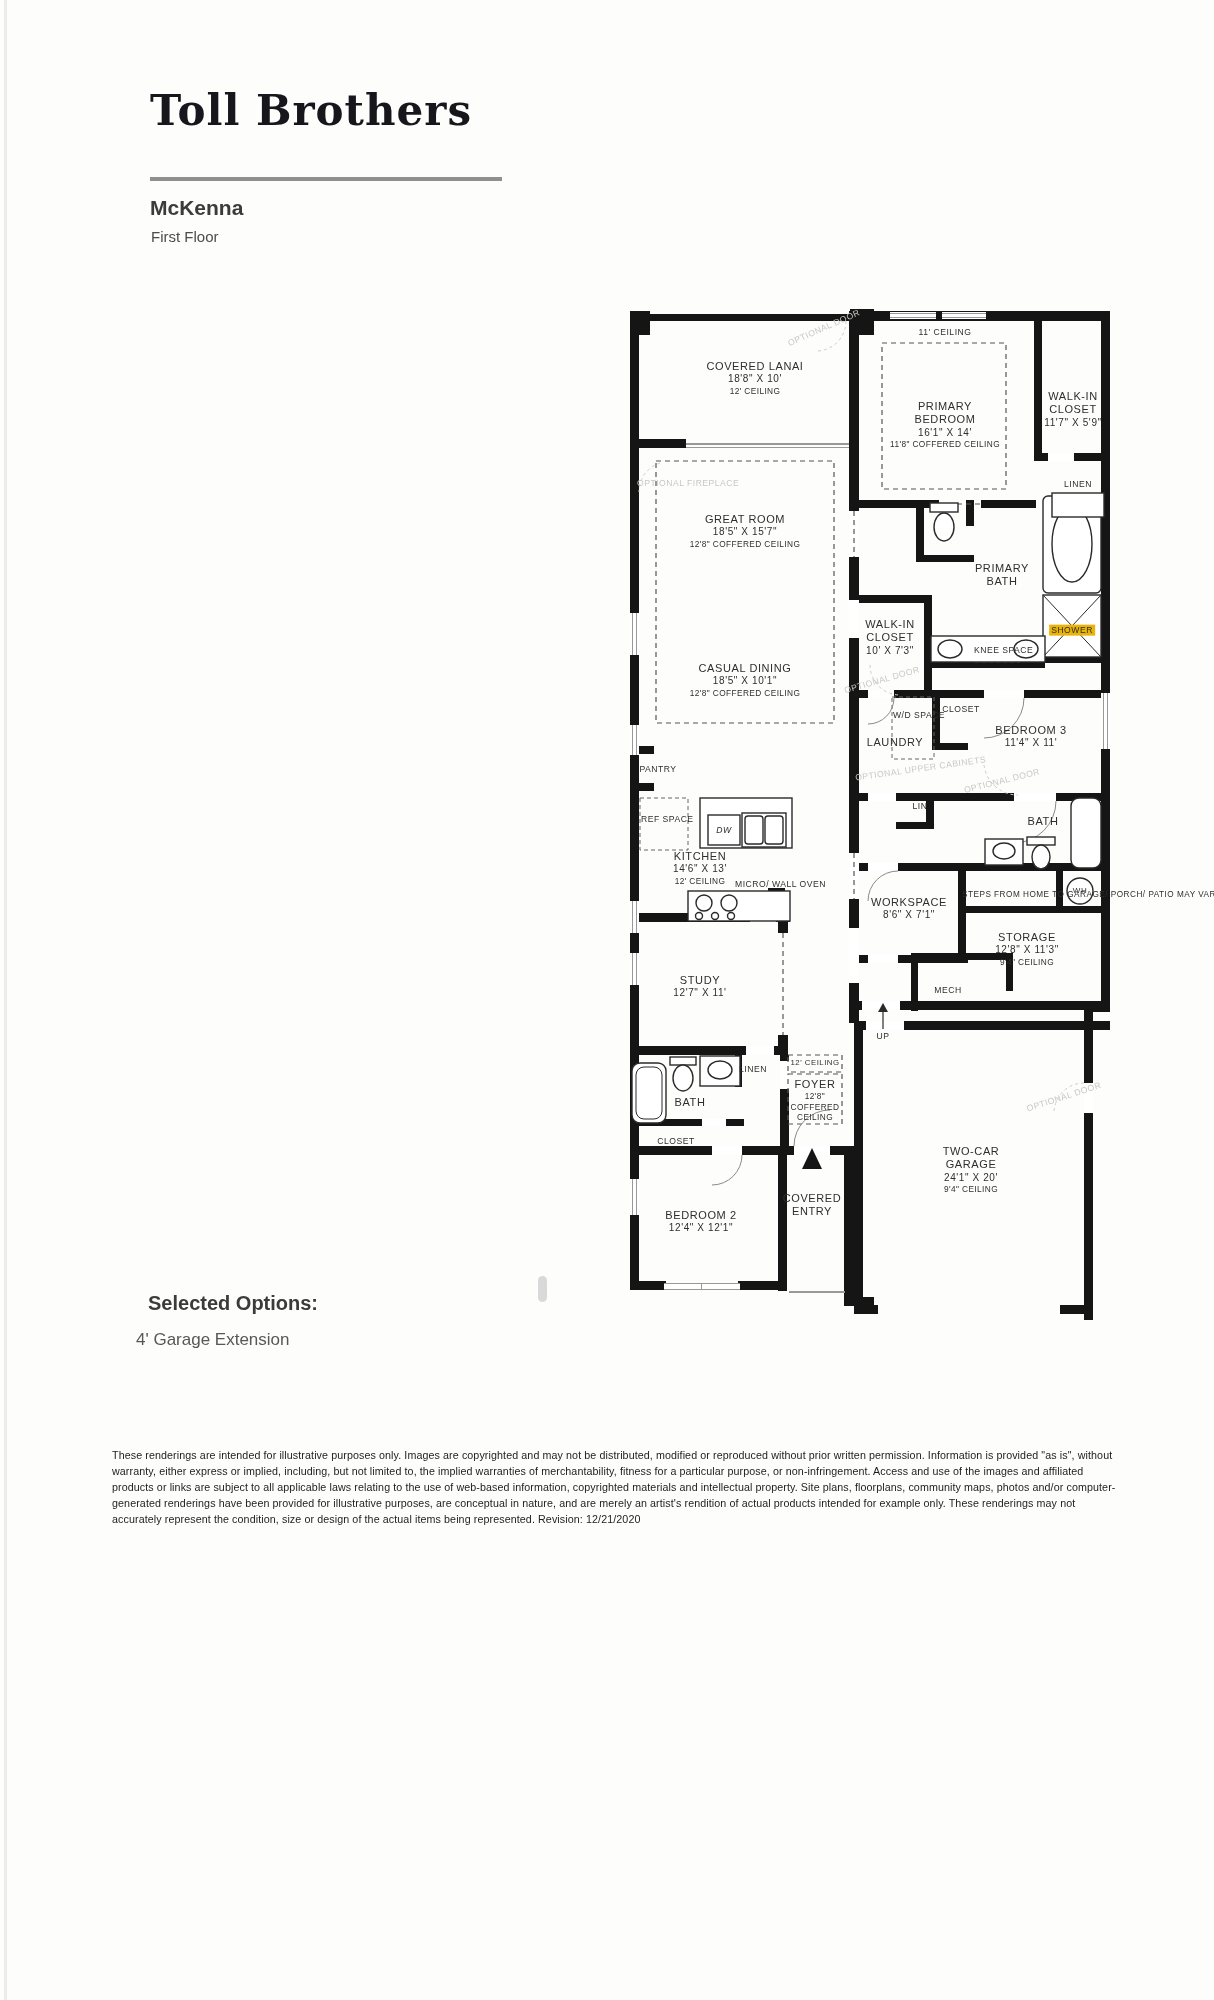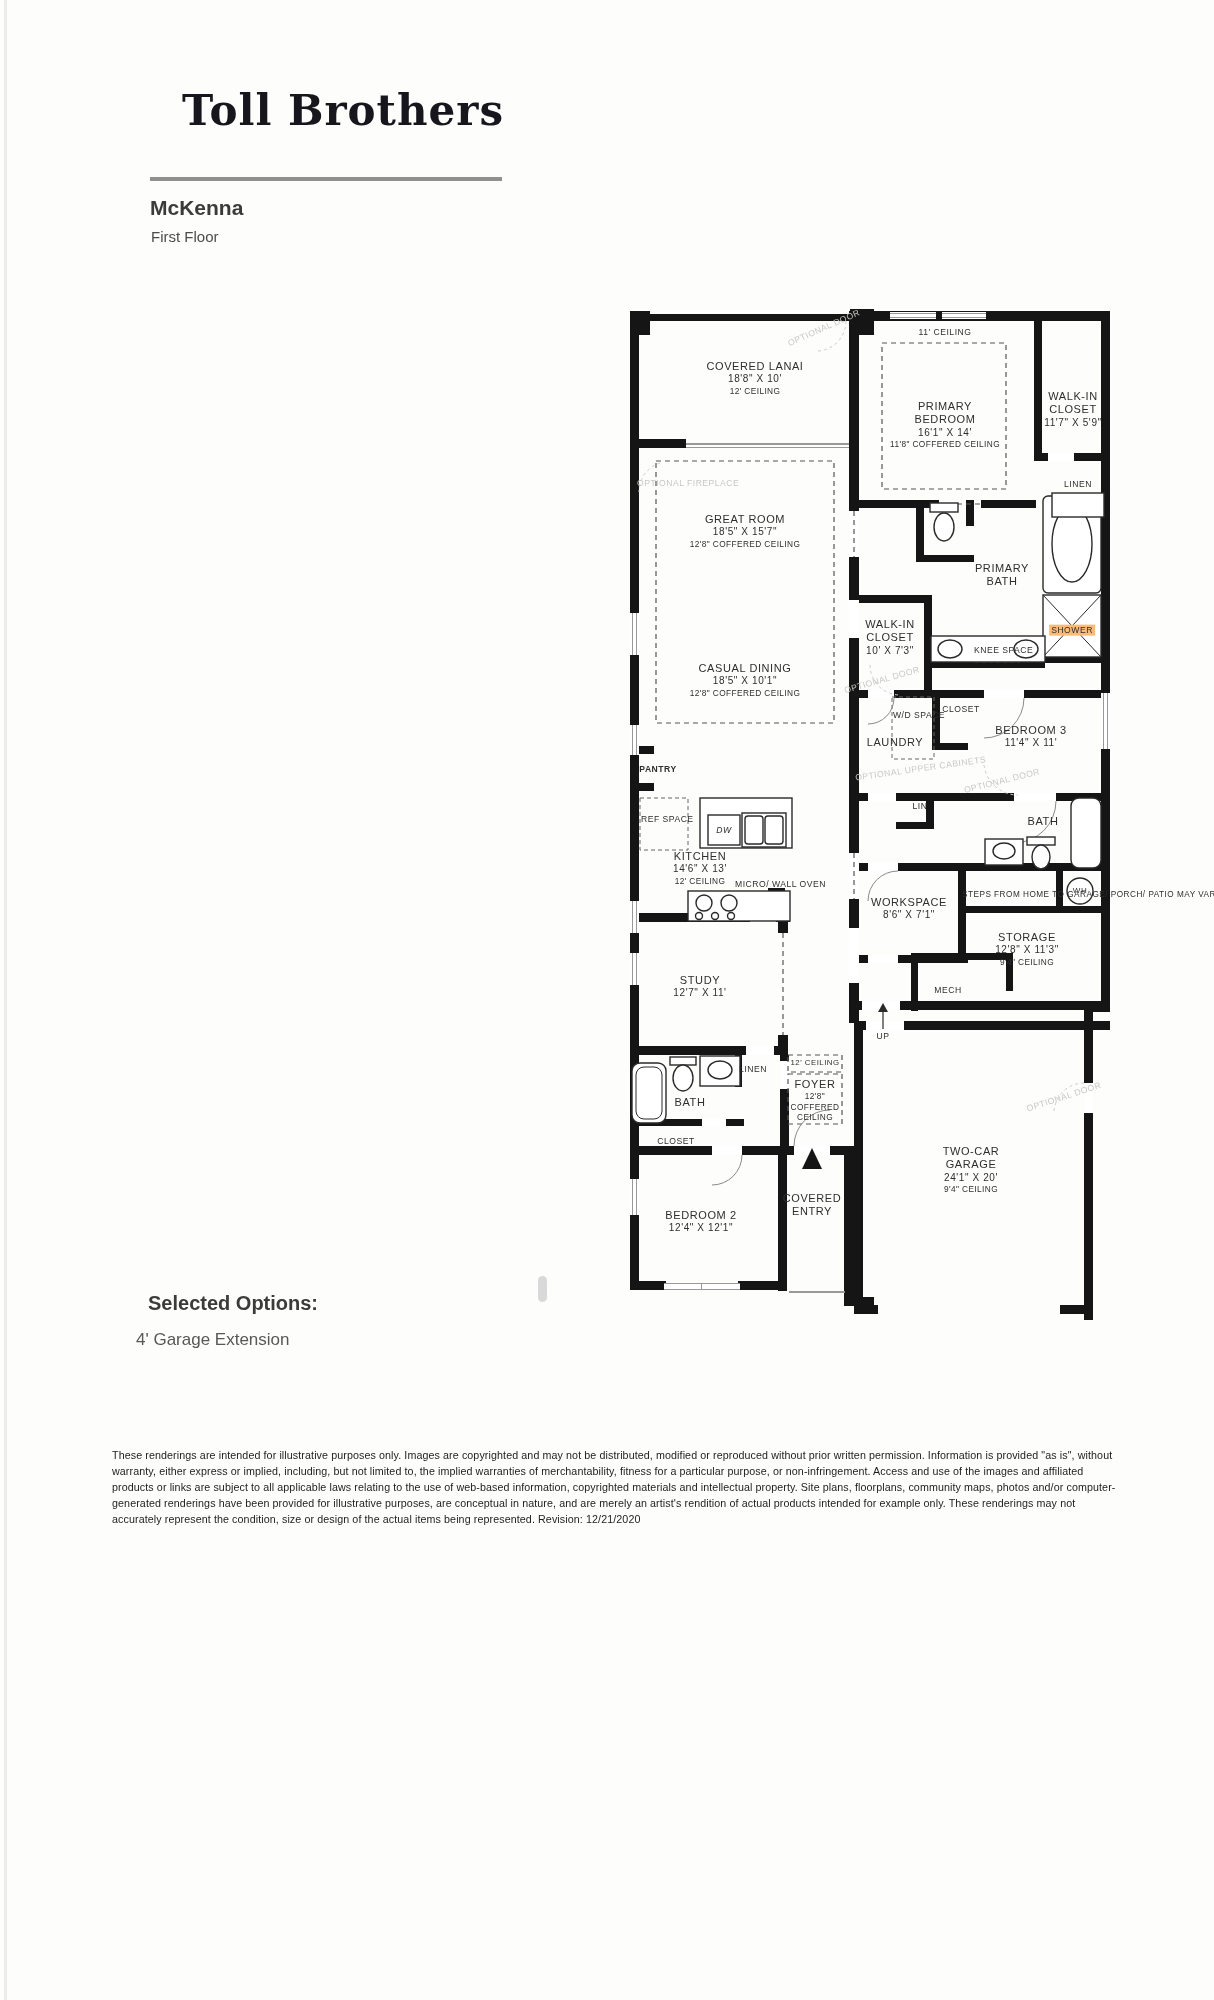--- a/index.html
+++ b/index.html
@@ -1,36 +1,36 @@
 <!DOCTYPE html>
 <html><head>
 <meta charset="utf-8">
 <style>
   html,body{margin:0;padding:0;}
   body{width:1214px;height:2000px;background:#fdfdfc;position:relative;overflow:hidden;
        font-family:"Liberation Sans",sans-serif;color:#2f2f2f;}
   .edge-shade{position:absolute;left:4px;top:0;width:3px;height:2000px;background:#ecece9;}
   
   .logo{position:absolute;left:150px;top:86px;font-family:"DejaVu Serif",serif;font-weight:700;
-        font-size:42px;color:#16161c;letter-spacing:1px;margin-left:32px;}
+        font-size:42px;color:#16161c;letter-spacing:1px;}
   .divider{position:absolute;left:150px;top:177px;width:352px;height:4px;background:#8f8f8f;}
   .plan-name{position:absolute;left:150px;top:196px;font-size:21px;font-weight:bold;color:#3b3b3b;margin:0;}
   .floor-label{position:absolute;left:151px;top:228px;font-size:15px;color:#4c4c4c;}
   
   .plan{position:absolute;left:628px;top:303px;width:487px;height:1045px;}
   .plan svg{position:absolute;left:0;top:0;}
   .rl{position:absolute;transform:translate(-50%,-50%);text-align:center;color:#2e2e2e;
       letter-spacing:.6px;line-height:1.22;white-space:nowrap;}
   .rl .n{font-size:11px;}
   .rl .d{font-size:10px;}
   .rl .c{font-size:8.3px;letter-spacing:.4px;}
   .wrap{white-space:normal;}
   .sm{position:absolute;transform:translate(-50%,-50%);font-size:8.6px;letter-spacing:.5px;
       color:#2e2e2e;text-align:center;line-height:1.25;white-space:nowrap;}
-  .onwall{background:#fdba74;padding:0 2px;text-align:right;}
+  .onwall{background:#eab308;padding:0 2px;text-align:right;}
   .faint{color:#c8c8c2;}
   
   .options-title{position:absolute;left:136px;top:1280px;font-size:20px;font-weight:bold;color:#3b3b3b;margin:12px;}
   .option-item{position:absolute;left:136px;top:1330px;font-size:17px;color:#585858;}
   .scan-pill{position:absolute;left:538px;top:1276px;width:9px;height:26px;background:#d9d9d9;border-radius:5px;}
   .disclaimer{position:absolute;left:112px;top:1436px;width:1008px;font-size:10.7px;line-height:1.5;
       color:#1d1d1d;letter-spacing:.1px;}
 </style>
 </head>
 <body>
@@ -282,21 +282,21 @@
   <div class="sm" style="left:333px;top:406px;">CLOSET</div>
   <div class="rl" style="left:267px;top:440px;">
     <div class="n">LAUNDRY</div>
   </div>
   <div class="rl" style="left:403px;top:434px;">
     <div class="n">BEDROOM 3</div>
     <div class="d">11'4" X 11'</div>
   </div>
   <div class="sm faint wrap" style="left:255px;top:471px;width:56px;transform:translate(-50%,-50%) rotate(-8deg);">OPTIONAL UPPER CABINETS</div>
   <div class="sm faint" style="left:374px;top:478px;transform:translate(-50%,-50%) rotate(-14deg);">OPTIONAL DOOR</div>
-  <div class="sm" style="left:30px;top:466px;font-weight:bold;">PANTRY</div>
+  <div class="sm" style="left:30px;top:466px;">PANTRY</div>
   <div class="sm wrap" style="left:35px;top:516px;width:44px;">REF SPACE</div>
   <div class="sm" style="left:96px;top:527px;font-style:italic;">DW</div>
   <div class="sm" style="left:292px;top:503px;">LIN</div>
   <div class="rl" style="left:415px;top:519px;">
     <div class="n">BATH</div>
   </div>
   <div class="rl" style="left:72px;top:565px;">
     <div class="n">KITCHEN</div>
     <div class="d">14'6" X 13'</div>
     <div class="c">12' CEILING</div>

